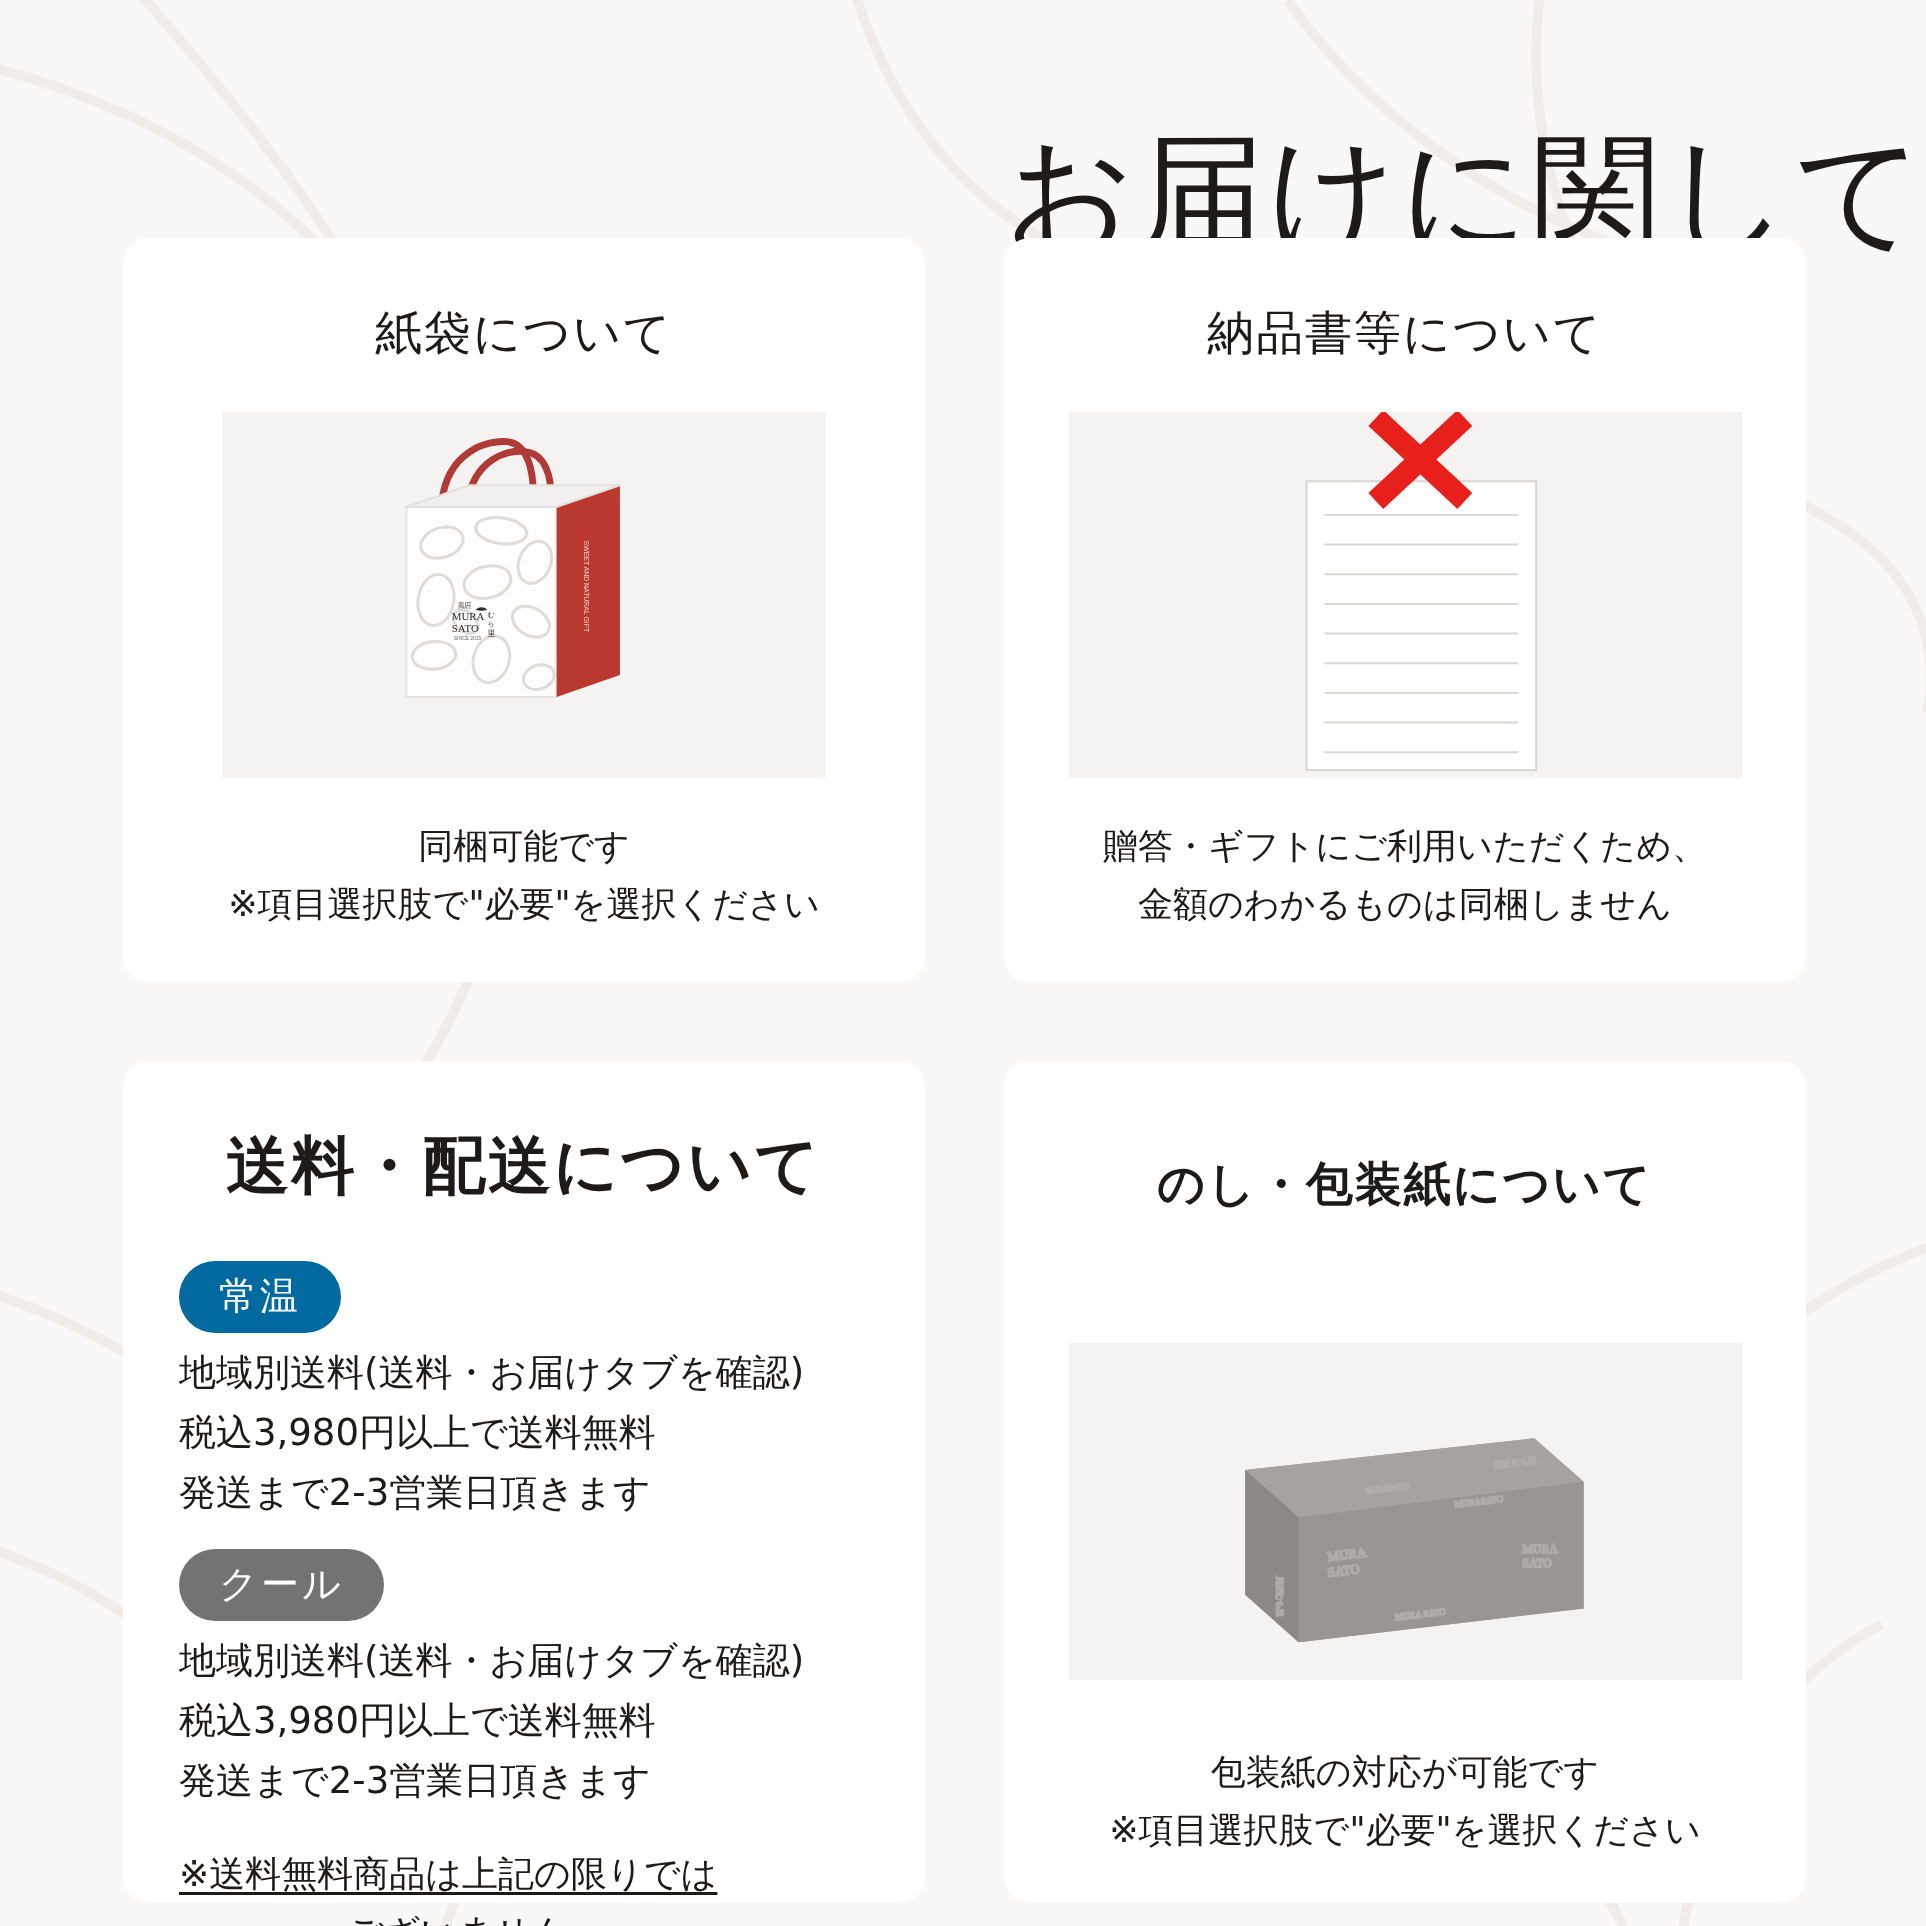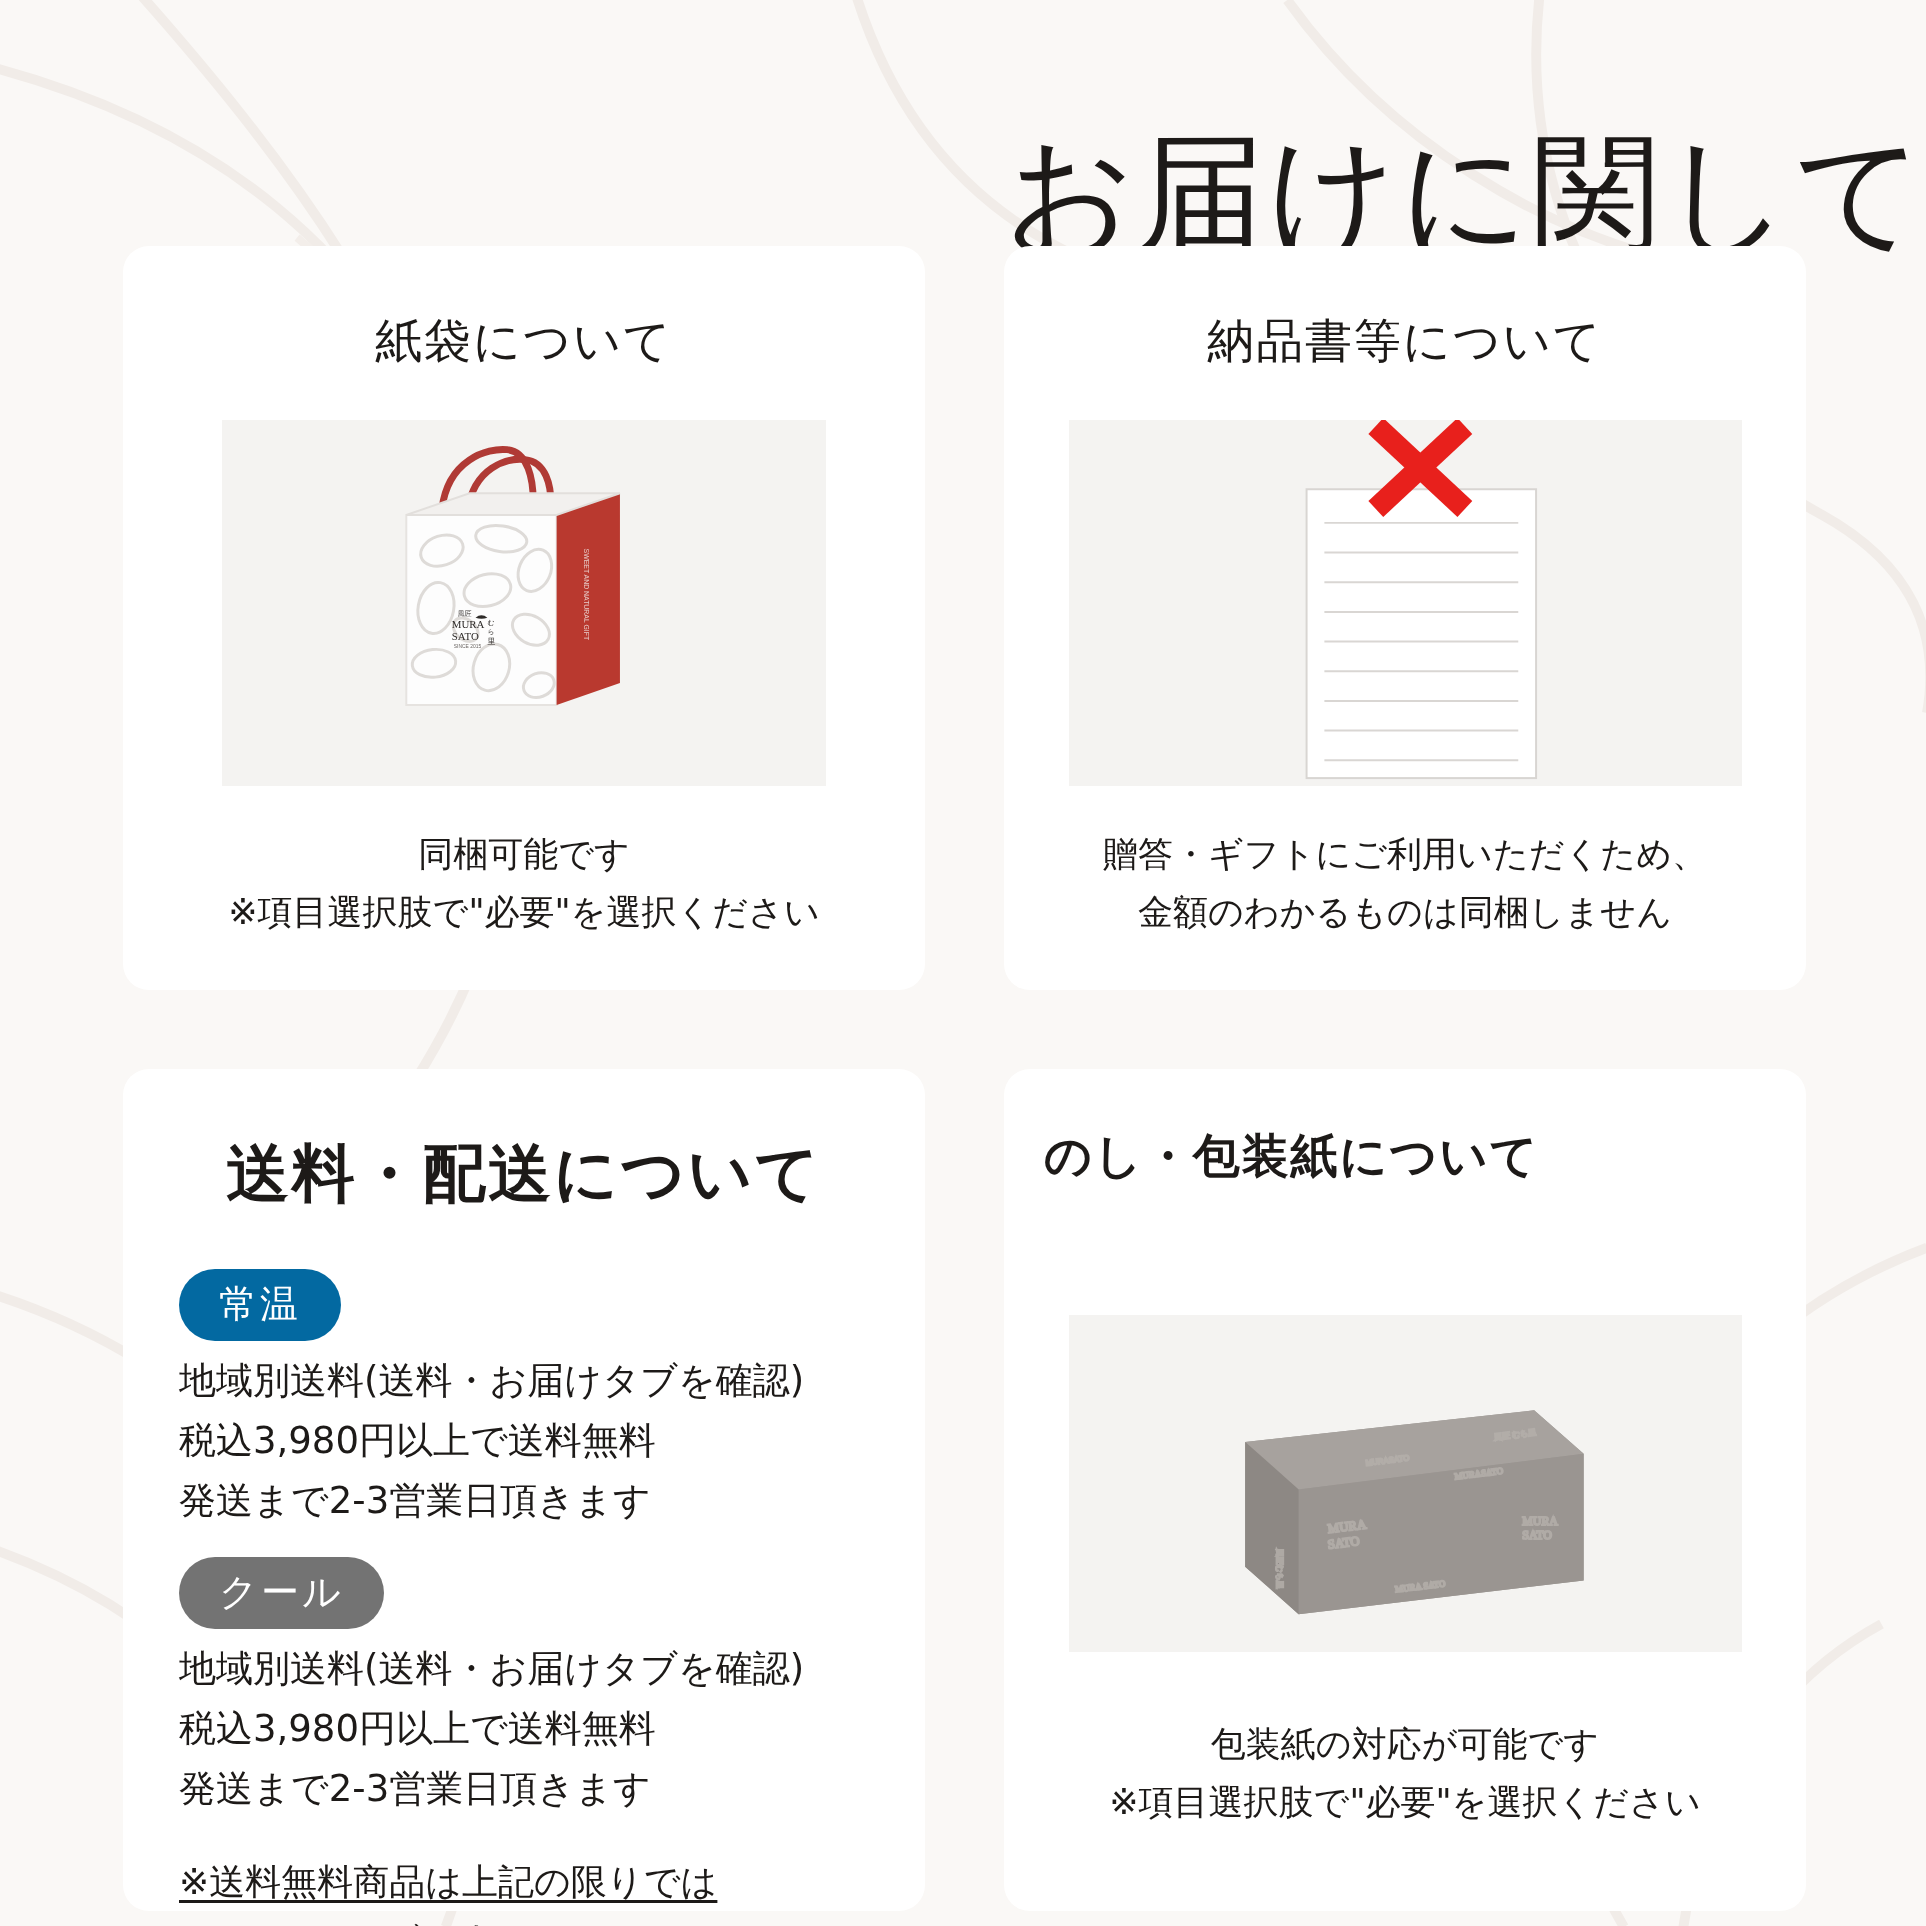--- a/index.html
+++ b/index.html
@@ -49,21 +49,21 @@
     line-height: 1.25;
     font-weight: 400;
     letter-spacing: 0.02em;
     color: #1d1a18;
     font-family: Liberation Serif, serif;
   }
 
   
   .grid {
     position: absolute;
-    top: 246px;
+    top: 238px;
     left: 123px;
     width: 1683px;
     display: grid;
     grid-template-columns: 802px 802px;
     grid-column-gap: 79px;
     grid-row-gap: 79px;
   }
   .card {
     background: #ffffff;
     border-radius: 26px;
@@ -147,23 +147,24 @@
     font-family: "DejaVu Sans", "Liberation Sans", sans-serif;
   }
   .ship-note span {
     text-decoration: underline;
     text-underline-offset: 6px;
   }
   .ship-note .l2 { display: block; text-align: center; padding-right: 149px; }
 
   
   .wrap-title {
+    text-align: center;
     font-size: 47px;
     letter-spacing: 0.04em;
-    margin-top: 20px;
+    margin-top: 56px;
     color: #1d1a18;
     font-family: "DejaVu Sans", "Liberation Sans", sans-serif;
   }
   .photo-wrap { margin-top: 127px; }
   .wrap-caption { margin-top: 64px; }
 </style>
 </head>
 <body>
 
 <div class="page">

